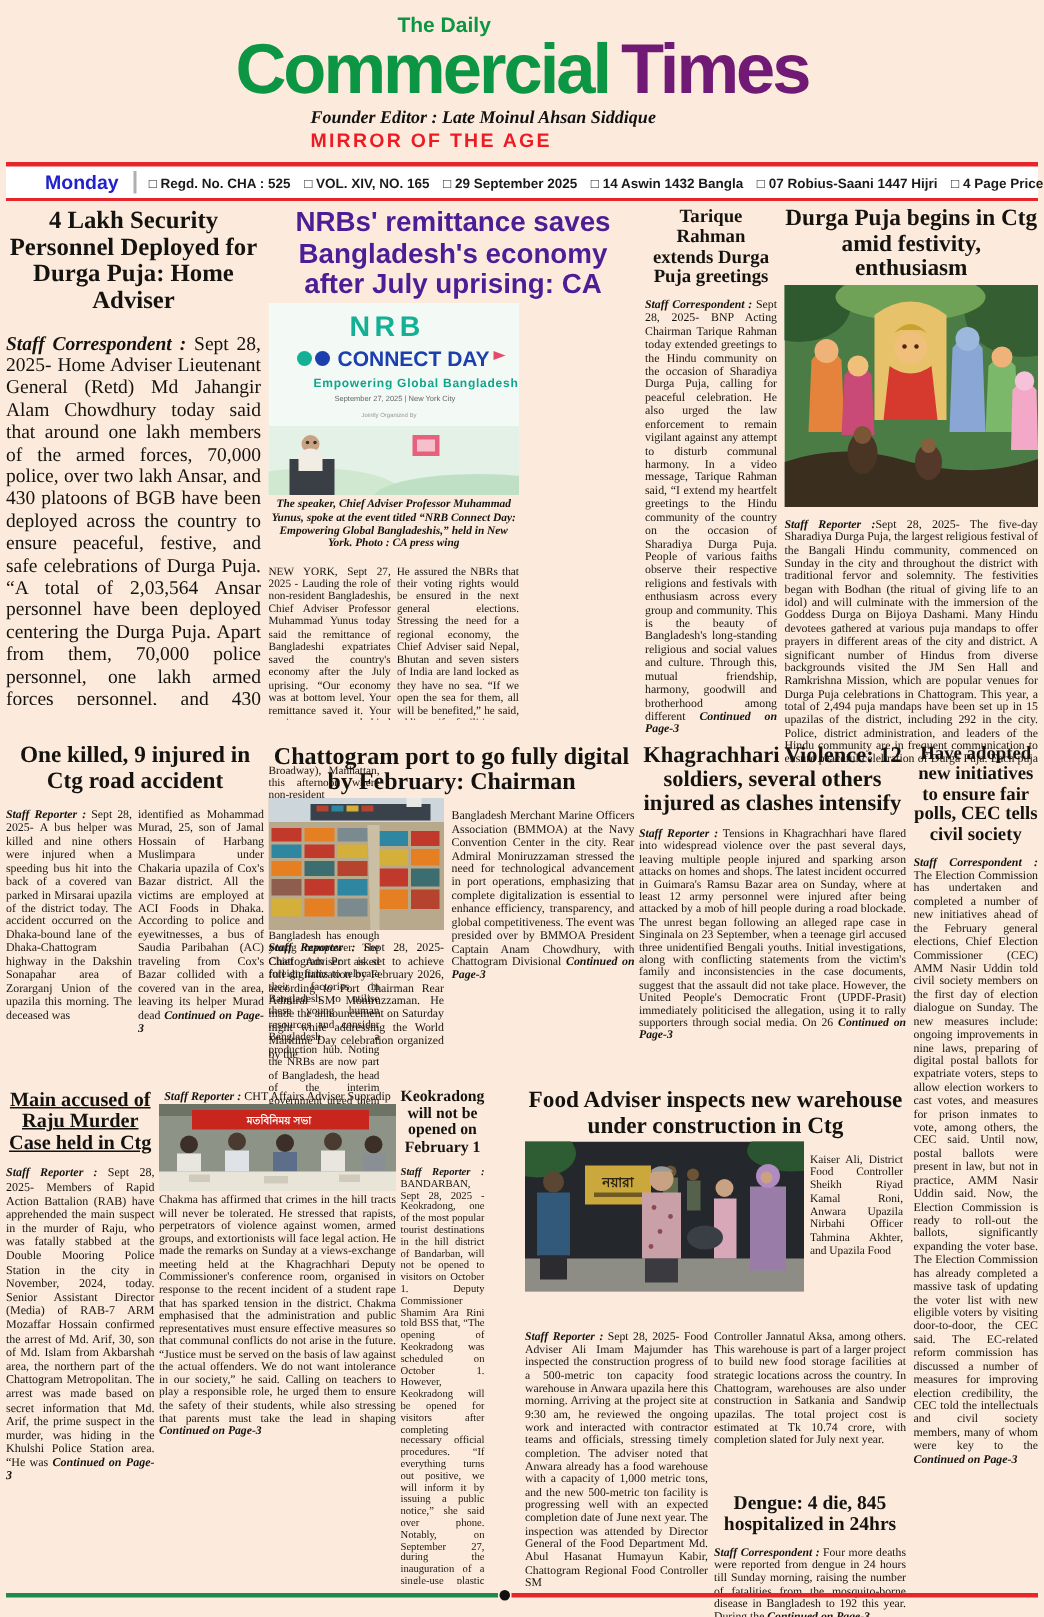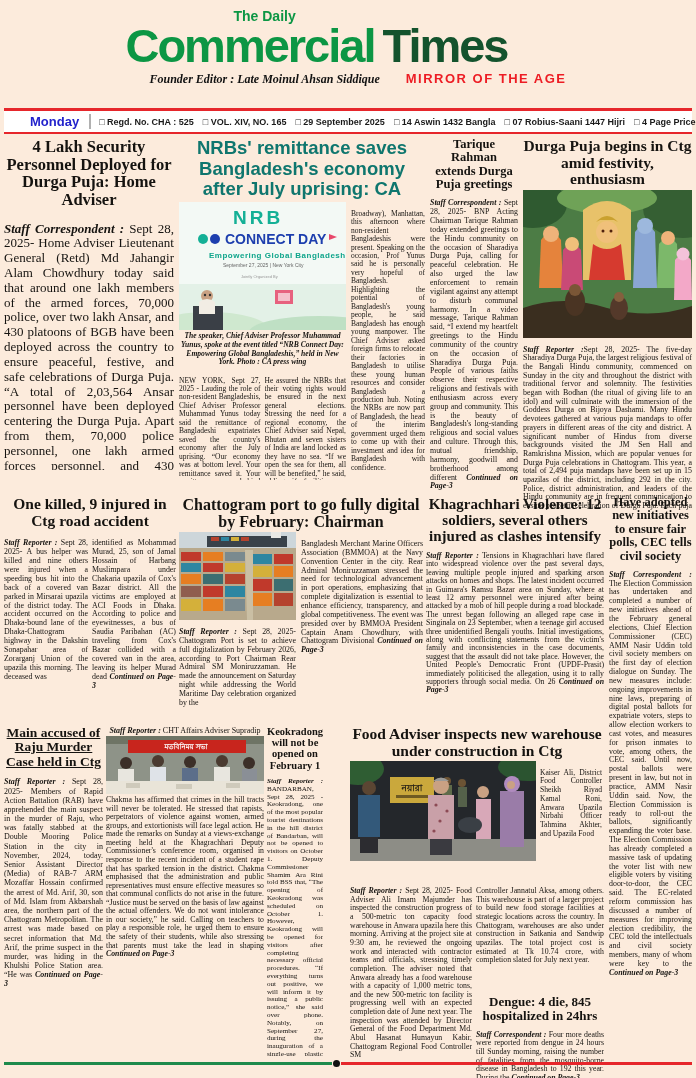--- a/index.html
+++ b/index.html
@@ -8,22 +8,22 @@
     background:#fcebdc; overflow:hidden; box-sizing:border-box;
     padding:6px 4px 0 4px; font-family:"Liberation Serif", serif; color:#151310;
   }
   
   .masthead { text-align:center; height:102px; position:relative; }
   .mast-inner { display:inline-block; text-align:left; margin-top:2px; }
   .daily { font-family:"Liberation Sans",sans-serif; font-weight:bold; color:#0c9644;
            font-size:14px; margin-left:108px; letter-spacing:0; }
   .logo { font-family:"Liberation Sans",sans-serif; font-weight:bold; font-size:47px;
           letter-spacing:-2px; line-height:0.95; white-space:nowrap; }
-  .logo .lg { color:#0c9644; } .logo .lr { color:#14532d; margin-left:8px; }
-  .mast-sub { display:flex; justify-content:space-between; align-items:baseline; margin:2px 4px 0 24px; }
+  .logo .lg { color:#0c9644; } .logo .lr { color:#701a75; margin-left:8px; }
+  .mast-sub { display:flex; justify-content:space-between; align-items:baseline; margin:2px 4px 0 24px;flex-direction:column; }
   .founder { font-style:italic; font-weight:bold; font-size:12px; color:#111; }
   .motto { font-family:"Liberation Sans",sans-serif; font-weight:bold; color:#ed1c24;
            font-size:13px; letter-spacing:1.5px; margin-left:26px; }
   
   .datebar { height:21px; background:#fff; border-top:3px solid #e6262b; border-bottom:2px solid #e6262b;
              display:flex; align-items:center; font-family:"Liberation Sans",sans-serif; }
   .day { font-weight:bold; color:#2222cc; font-size:13px; padding:0 10px 0 26px;
          border-right:2px solid #b0b0b0; margin-right:8px; }
   .db-items { display:flex; gap:9px; font-weight:bold; font-size:9px; color:#1a1a1a; white-space:nowrap; }
   
@@ -34,22 +34,22 @@
   .cont { font-weight:bold; font-style:italic; }
   .cols { display:flex; gap:4px; }
   .caption { font-size:7.6px; font-weight:bold; font-style:italic; text-align:center; line-height:1.15; margin:2px 0; }
   svg { display:block; }
   
   .row1 { height:354px; margin-top:3px; }
   .a-security { width:170px; }
   .a-security .hl { font-size:16.5px; }
   .a-security .body { font-size:13px; line-height:1.14; height:248px; }
   .a-nrb { width:246px; }
-  .a-nrb .hl { font-family:"Liberation Sans",sans-serif; color:#0f766e; font-size:18.5px; line-height:1.12; }
-  .nrb-grid { display:flex; gap:5px; }
+  .a-nrb .hl { font-family:"Liberation Sans",sans-serif; color:#4c1d95; font-size:18.5px; line-height:1.12; }
+  .nrb-grid { display:flex; gap:15px;flex-direction:column; }
   .nrb-left { width:167px; }
   .nrb-sidecol { width:74px; font-size:7.5px; line-height:1.13; height:306px; }
   .nrb-cols { height:118px; font-size:7.5px; line-height:1.13; }
   .nrb-cols .col { width:82px; overflow:hidden; }
   .a-tarique { width:88px; }
   .a-tarique .hl { font-size:12.5px; }
   .a-tarique .body { font-size:7.9px; line-height:1.12; height:306px; }
   .a-durga { width:169px; }
   .a-durga .hl { font-size:15.5px; }
   .a-durga .body { font-size:7.9px; line-height:1.1; height:164px; }

